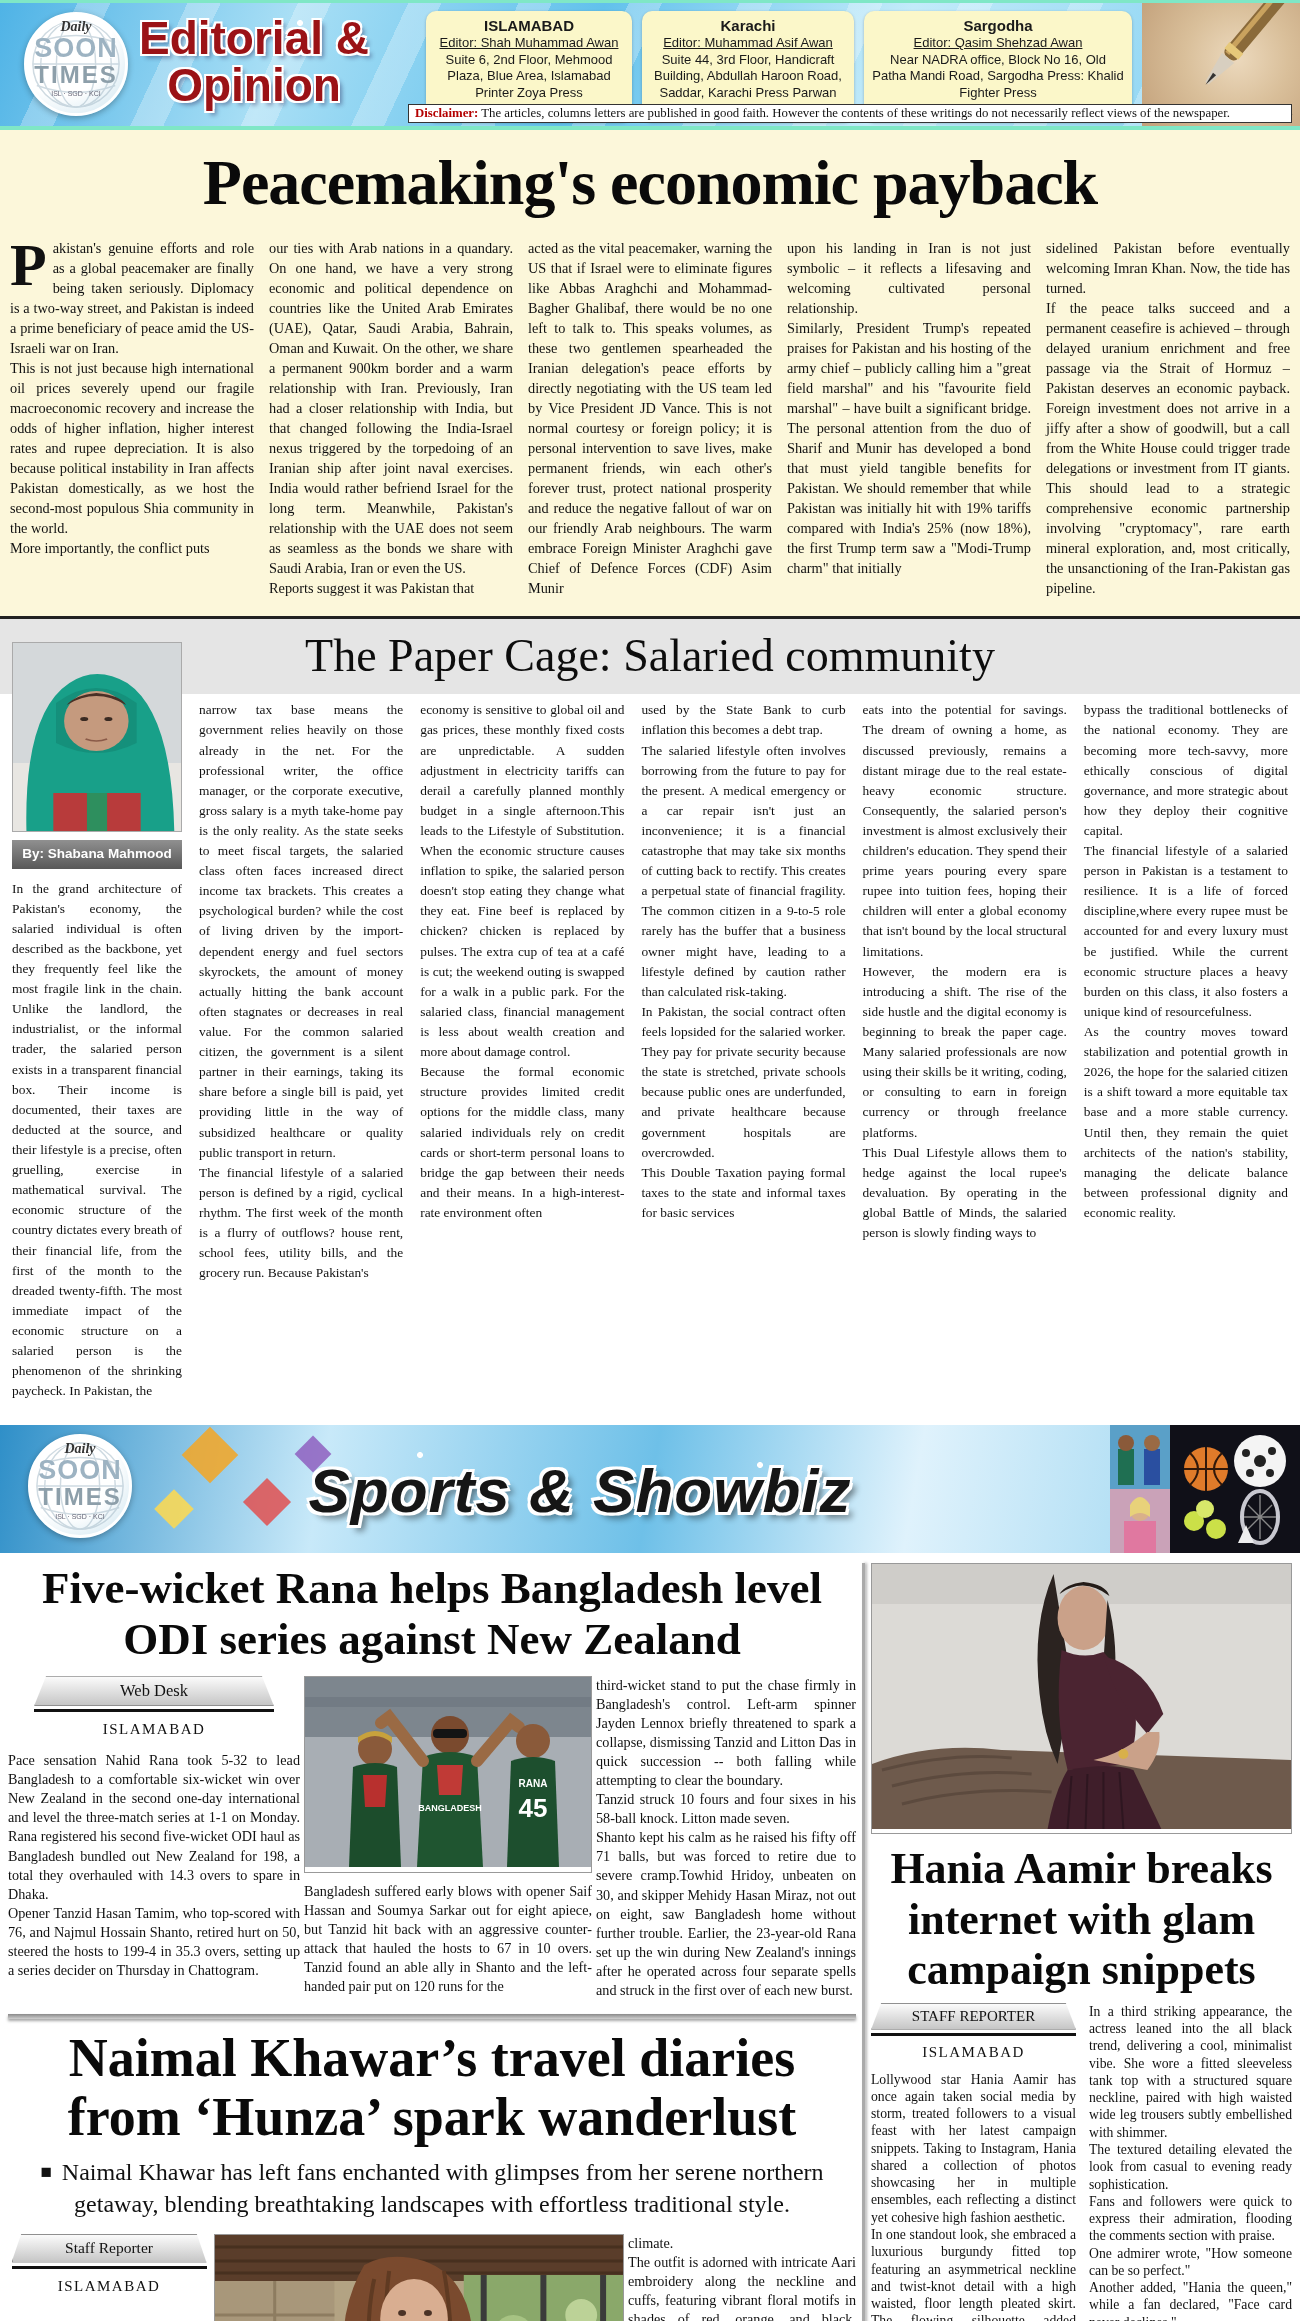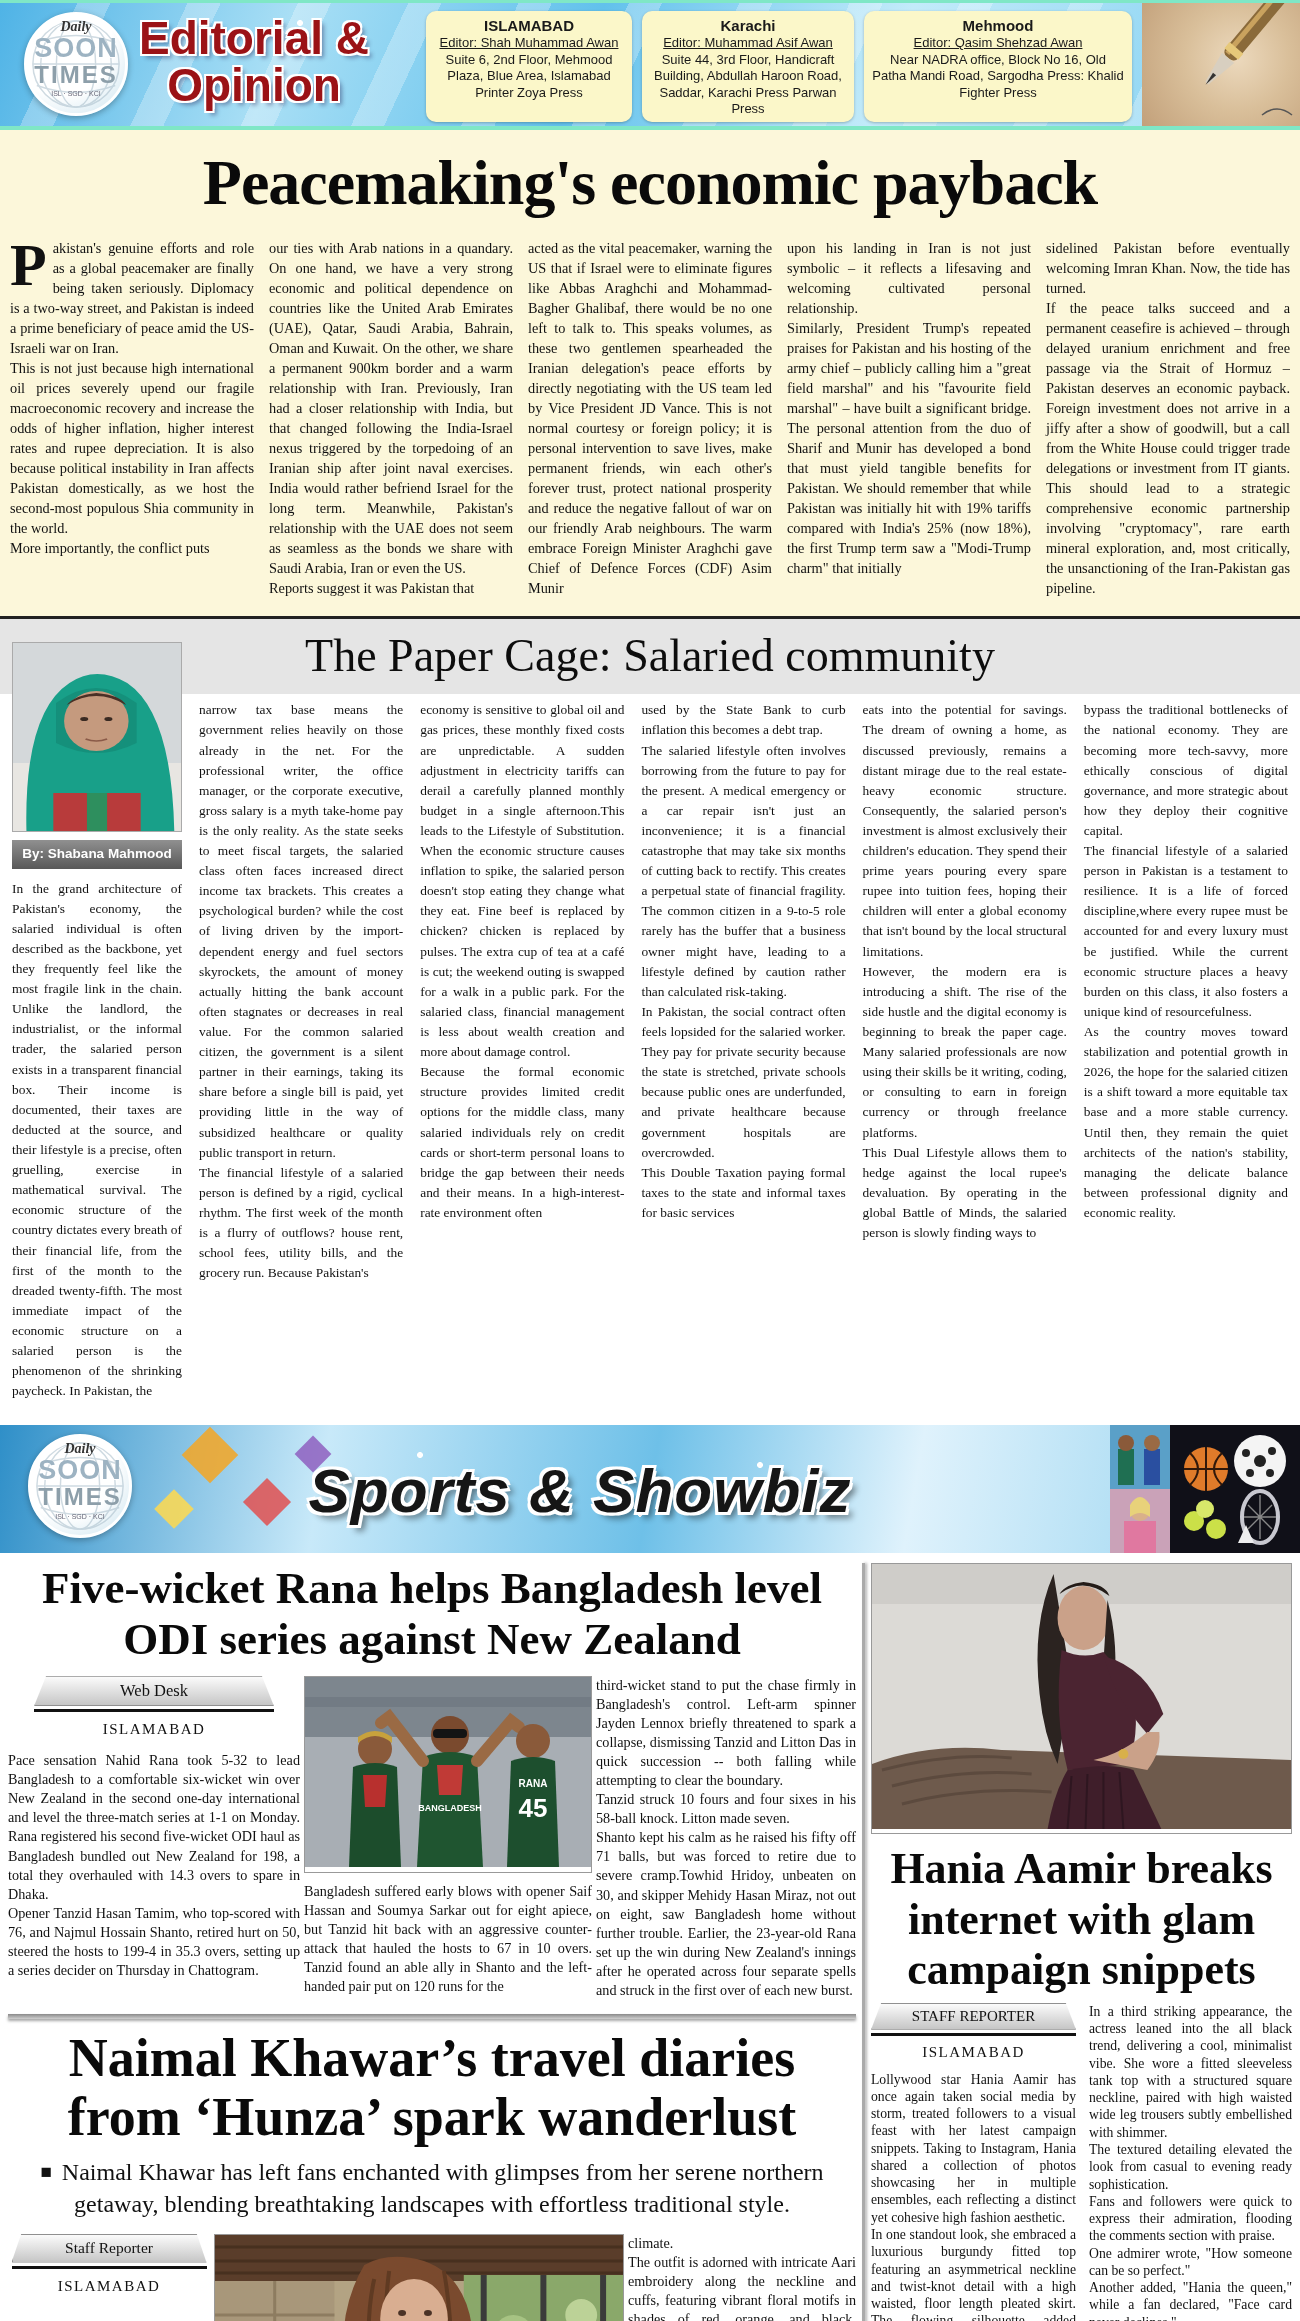--- a/index.html
+++ b/index.html
@@ -129,36 +129,40 @@
         <div class="o-city">ISLAMABAD</div>
         <div class="o-editor">Editor: Shah Muhammad Awan</div>
         <div class="o-addr">Suite 6, 2nd Floor, Mehmood Plaza, Blue Area, Islamabad Printer Zoya Press</div>
       </div>
       <div class="office o-2">
         <div class="o-city">Karachi</div>
         <div class="o-editor">Editor: Muhammad Asif Awan</div>
         <div class="o-addr">Suite 44, 3rd Floor, Handicraft Building, Abdullah Haroon Road, Saddar, Karachi Press Parwan Press</div>
       </div>
       <div class="office o-3">
-        <div class="o-city">Mehmood</div>
+        <div class="o-city">Sargodha</div>
         <div class="o-editor">Editor: Qasim Shehzad Awan</div>
         <div class="o-addr">Near NADRA office, Block No 16, Old Patha Mandi Road, Sargodha Press: Khalid Fighter Press</div>
       </div>
     </div>
     <div class="pen-area">
       <svg viewBox="0 0 158 130" width="158" height="130">
         <g transform="rotate(40 100 60)">
           <rect x="78" y="-30" width="16" height="95" rx="6" fill="#8a6a3a"></rect>
           <rect x="80" y="-28" width="5" height="90" fill="#c9a25e"></rect>
           <polygon points="78,65 94,65 88,98 84,98" fill="#d8cfc0"></polygon>
           <polygon points="84,86 88,86 86,100 86,100" fill="#333"></polygon>
           <rect x="77" y="52" width="18" height="8" fill="#e6c87a"></rect>
         </g>
         <path d="M120 112 Q135 100 150 112" stroke="#555" stroke-width="1.5" fill="none"></path>
       </svg>
+    </div>
+    <div class="disclaimer">
+      <span class="d-label">Disclaimer:</span>
+      <span>The articles, columns letters are published in good faith. However the  contents of these writings do not necessarily reflect views of the newspaper.</span>
     </div>
   </header>
 
   <section class="editorial">
     <h1>Peacemaking's economic payback</h1>
     <div class="ed-cols">
       <div class="ed-col">
         <span class="dropcap">P</span><span class="prewrap">akistan's genuine efforts and role as a global peacemaker are finally being taken seriously. Diplomacy is a two-way street, and Pakistan is indeed a prime beneficiary of peace amid the US-Israeli war on Iran.
 This is not just because high international oil prices severely upend our fragile macroeconomic recovery and increase the odds of higher inflation, higher interest rates and rupee depreciation. It is also because political instability in Iran affects Pakistan domestically, as we host the second-most populous Shia community in the world.
 More importantly, the conflict puts</span>

